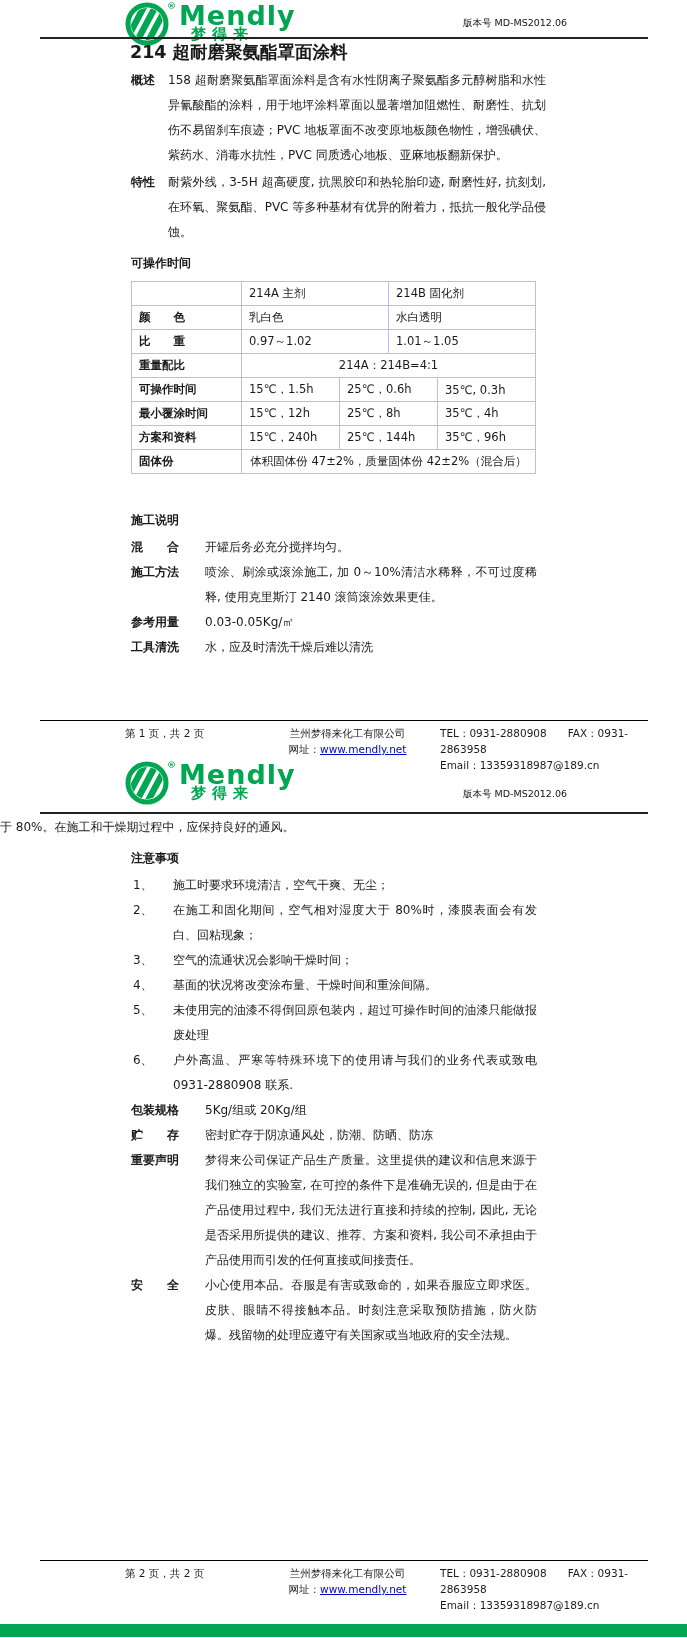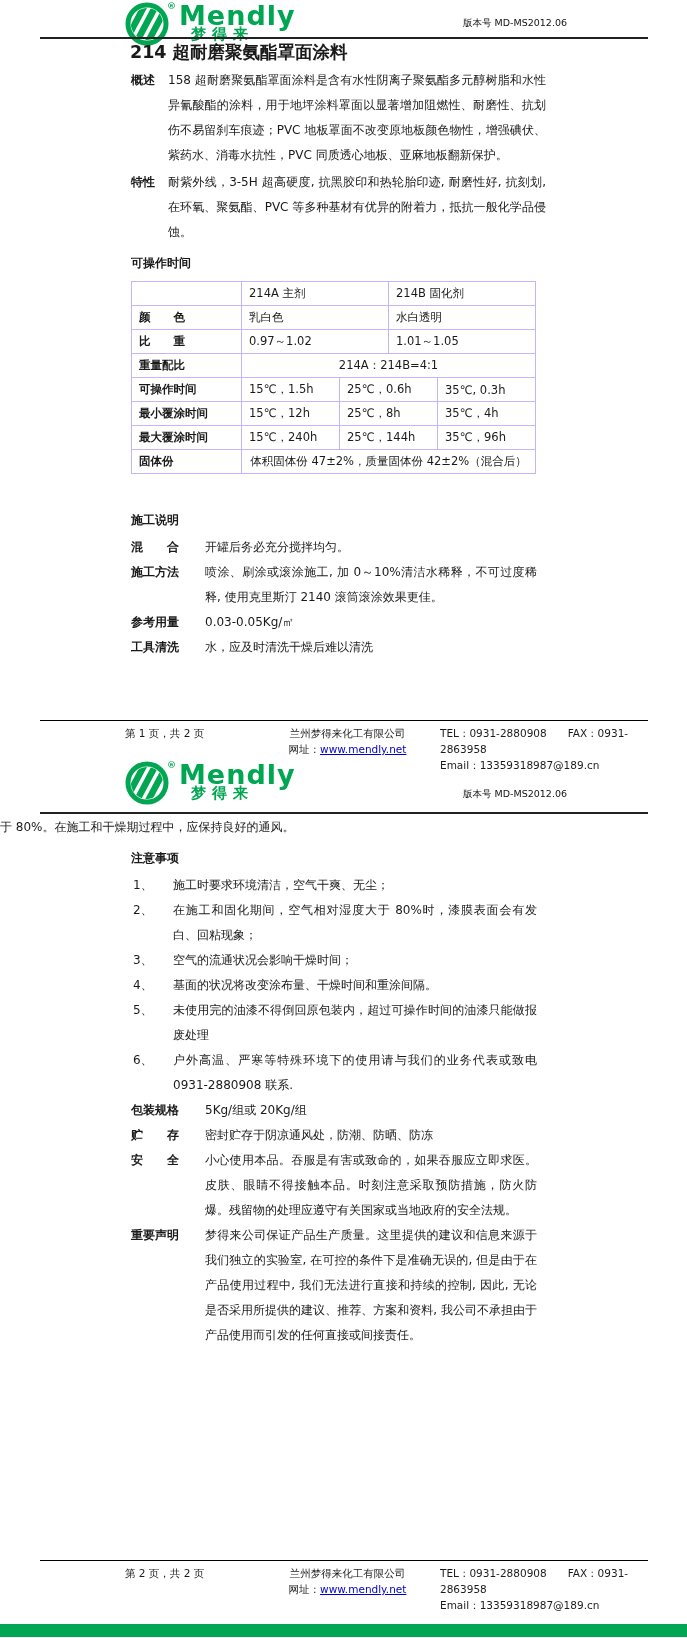--- a/index.html
+++ b/index.html
@@ -142,21 +142,21 @@
         <td colspan="2">25℃，0.6h</td>
         <td colspan="2">35℃, 0.3h</td>
       </tr>
       <tr>
         <td class="tl">最小覆涂时间</td>
         <td colspan="2">15℃，12h</td>
         <td colspan="2">25℃，8h</td>
         <td colspan="2">35℃，4h</td>
       </tr>
       <tr>
-        <td class="tl">最大覆涂时间</td>
+        <td class="tl">方案和资料</td>
         <td colspan="2">15℃，240h</td>
         <td colspan="2">25℃，144h</td>
         <td colspan="2">35℃，96h</td>
       </tr>
       <tr>
         <td class="tl">固体份</td>
         <td colspan="6" class="ctr">体积固体份 47±2%，质量固体份 42±2%（混合后）</td>
       </tr>
     </tbody>
       </table>
@@ -258,26 +258,26 @@
     <div>
       <div class="kv">
         <span class="kv-label">包装规格</span>
         <span class="kv-text">5Kg/组或 20Kg/组</span>
       </div>
       <div class="kv">
         <span class="kv-label">贮　　存</span>
         <span class="kv-text">密封贮存于阴凉通风处，防潮、防晒、防冻</span>
       </div>
       <div class="kv">
+        <span class="kv-label">重要声明</span>
+        <span class="kv-text">梦得来公司保证产品生产质量。这里提供的建议和信息来源于我们独立的实验室, 在可控的条件下是准确无误的, 但是由于在产品使用过程中, 我们无法进行直接和持续的控制, 因此, 无论是否采用所提供的建议、推荐、方案和资料, 我公司不承担由于产品使用而引发的任何直接或间接责任。</span>
+      </div>
+      <div class="kv">
         <span class="kv-label">安　　全</span>
         <span class="kv-text">小心使用本品。吞服是有害或致命的，如果吞服应立即求医。皮肤、眼睛不得接触本品。时刻注意采取预防措施，防火防爆。残留物的处理应遵守有关国家或当地政府的安全法规。</span>
-      </div>
-      <div class="kv">
-        <span class="kv-label">重要声明</span>
-        <span class="kv-text">梦得来公司保证产品生产质量。这里提供的建议和信息来源于我们独立的实验室, 在可控的条件下是准确无误的, 但是由于在产品使用过程中, 我们无法进行直接和持续的控制, 因此, 无论是否采用所提供的建议、推荐、方案和资料, 我公司不承担由于产品使用而引发的任何直接或间接责任。</span>
       </div>
     </div>
   </div>
 
   <div class="footer" style="top:805px;">
     <span class="f-left">第 2 页，共 2 页</span>
     <span class="f-mid">
       <span>兰州梦得来化工有限公司</span><br>
       <span>网址：</span><a class="weblink" href="#">www.mendly.net</a>
     </span>

